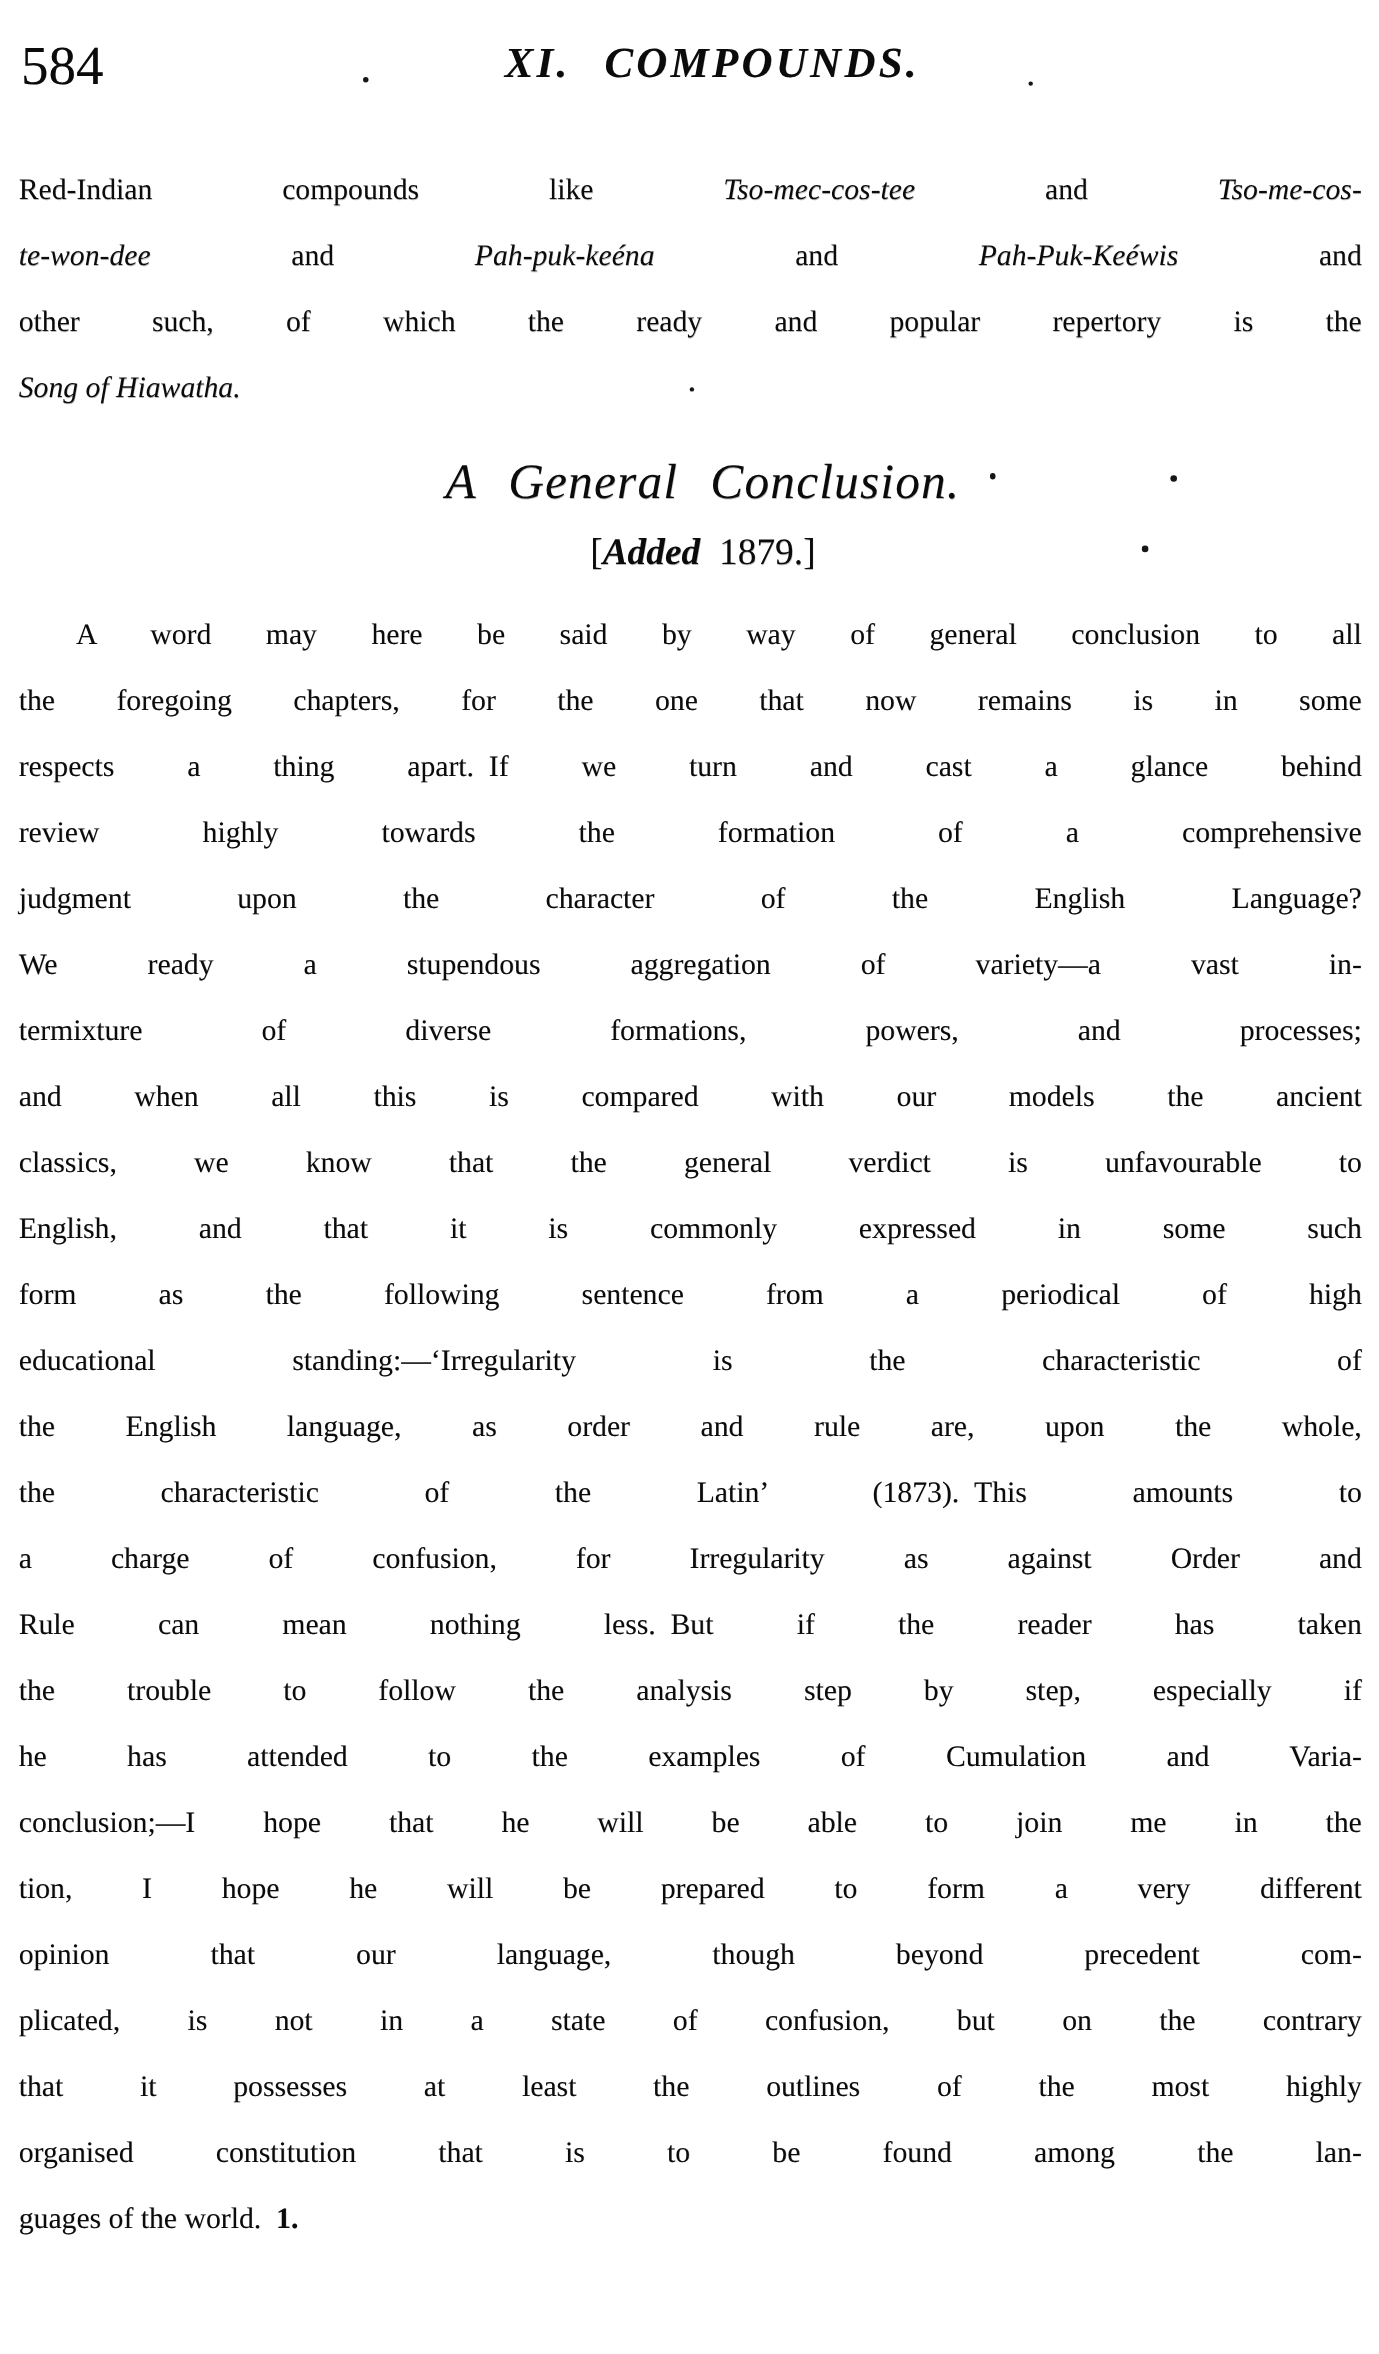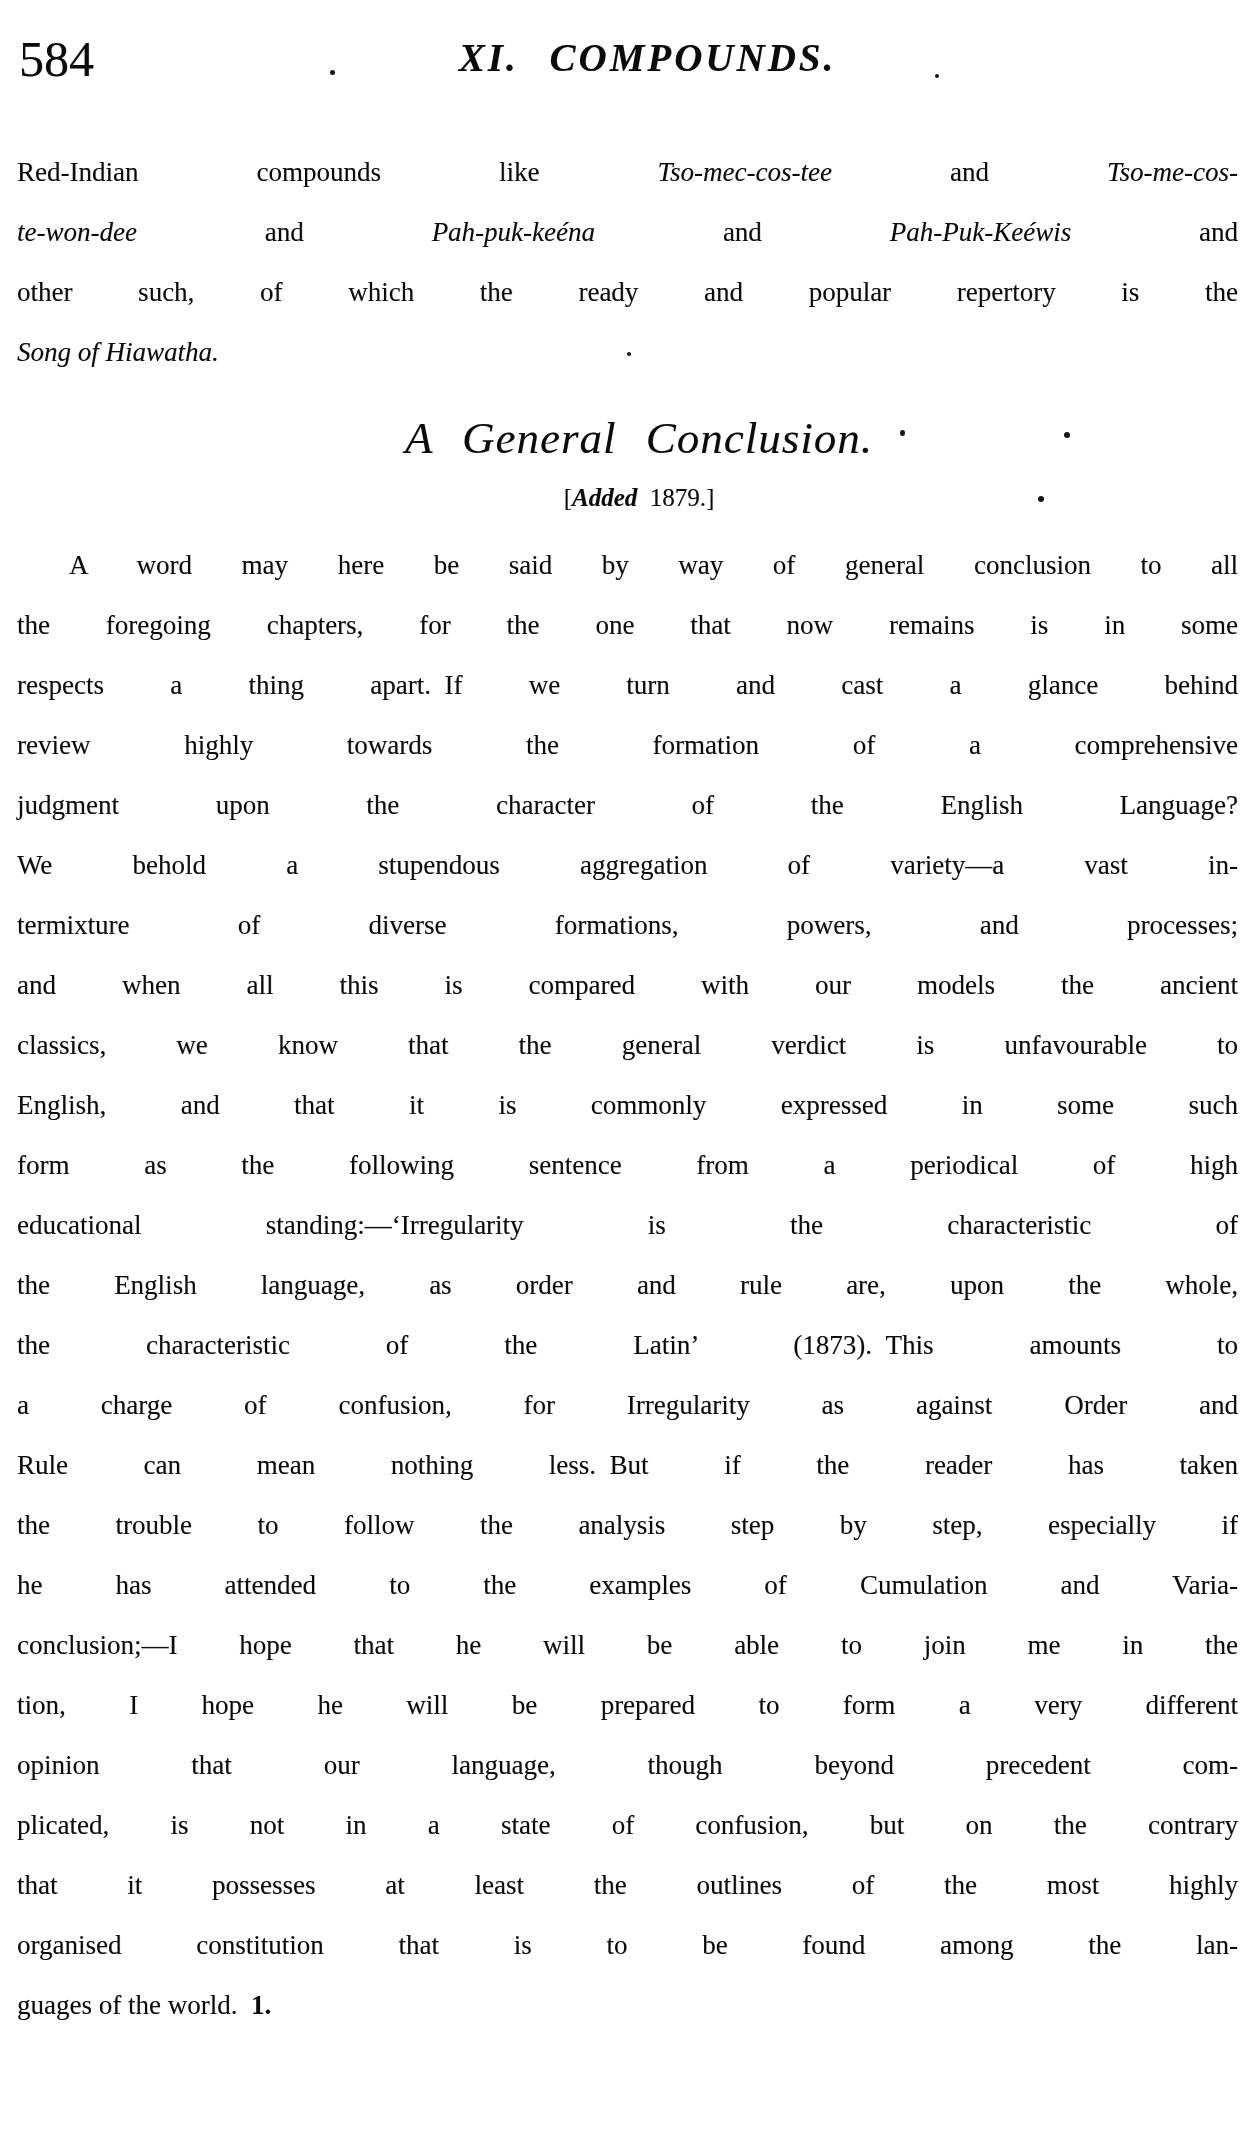--- a/index.html
+++ b/index.html
@@ -63,21 +63,21 @@
     font-style: italic;
     font-weight: normal;
     font-size: 45px;
     line-height: 1;
     word-spacing: 0.38em;
     letter-spacing: 1px;
   }
   .section-subheading {
     margin: 22px 16px 0 40px;
     text-align: center;
-    font-size: 25px;
+    font-size: 34px;
     line-height: 1.2;
     word-spacing: 0.25em;
   }
   .section-subheading b, .section-subheading i {
     font-weight: bold;
     font-style: italic;
   }
   .body-para {
     margin-top: 22px;
   }
@@ -123,21 +123,21 @@
   <h2 class="section-heading">A General Conclusion.</h2>
 
   <div class="section-subheading">[<i>Added</i> 1879.]</div>
 
   <section class="para body-para">
       <div class="line">A word may here be said by way of general conclusion to all</div>
       <div class="line">the foregoing chapters, for the one that now remains is in some</div>
       <div class="line">respects a thing apart. If we turn and cast a glance behind</div>
       <div class="line">review highly towards the formation of a comprehensive</div>
       <div class="line">judgment upon the character of the English Language?</div>
-      <div class="line">We behold a stupendous aggregation of variety—a vast in-</div>
+      <div class="line">We ready a stupendous aggregation of variety—a vast in-</div>
       <div class="line">termixture of diverse formations, powers, and processes;</div>
       <div class="line">and when all this is compared with our models the ancient</div>
       <div class="line">classics, we know that the general verdict is unfavourable to</div>
       <div class="line">English, and that it is commonly expressed in some such</div>
       <div class="line">form as the following sentence from a periodical of high</div>
       <div class="line">educational standing:—‘Irregularity is the characteristic of</div>
       <div class="line">the English language, as order and rule are, upon the whole,</div>
       <div class="line">the characteristic of the Latin’ (1873). This amounts to</div>
       <div class="line">a charge of confusion, for Irregularity as against Order and</div>
       <div class="line">Rule can mean nothing less. But if the reader has taken</div>

